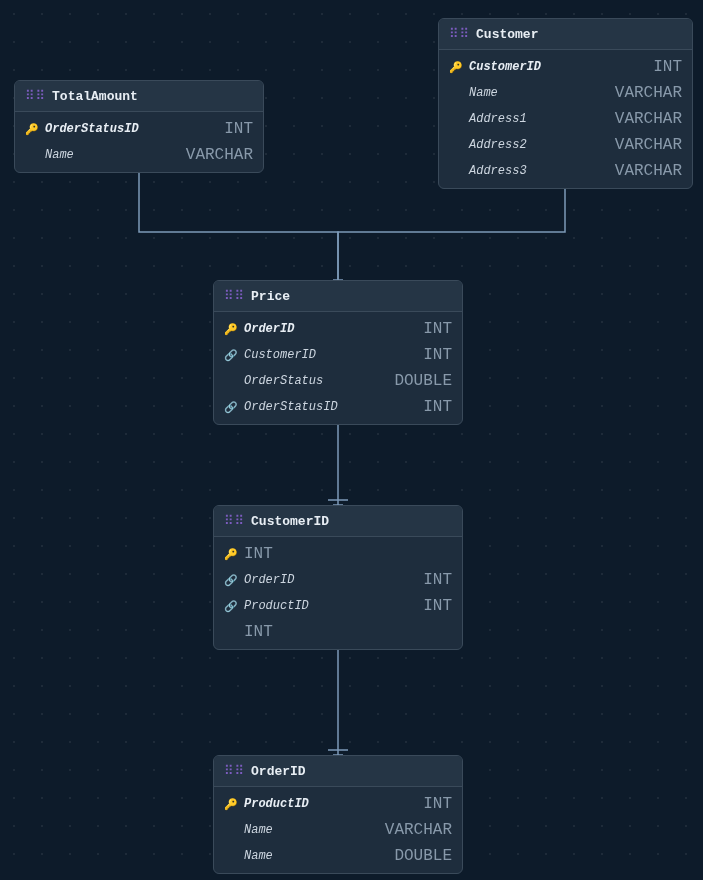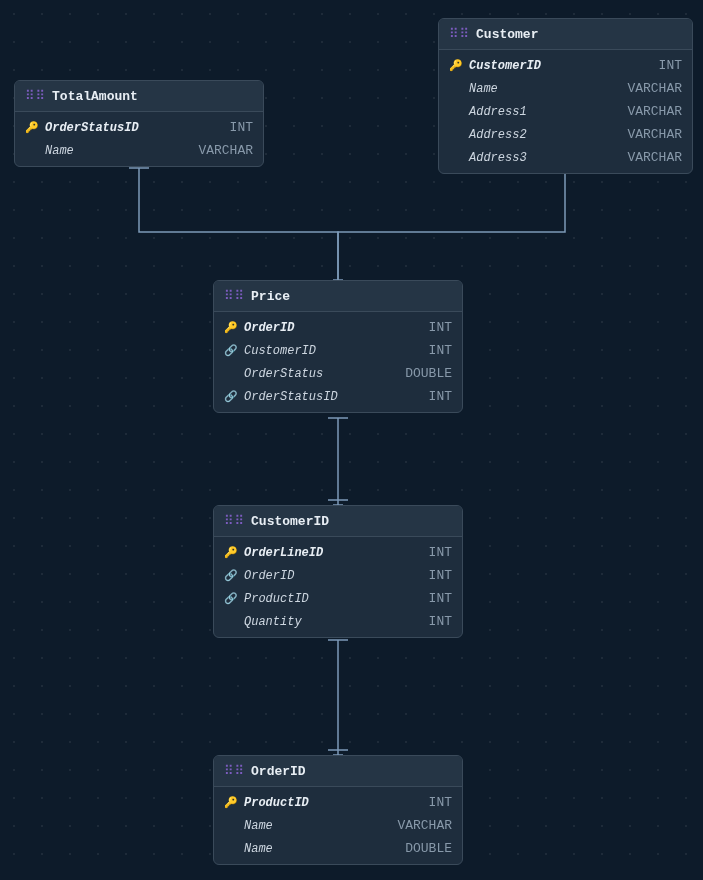--- a/index.html
+++ b/index.html
@@ -88,21 +88,21 @@
       font-style: italic;
     }
 
     .db-row.pk .field-name {
       font-weight: bold;
       color: #e8eef4;
     }
 
     .db-row .field-type {
       color: #8899aa;
-      font-size: 13px;
+      font-size: 16px;
       text-align: right;
     }
 
     
     .connector-svg {
       position: absolute;
       top: 0; left: 0;
       width: 703px;
       height: 880px;
       pointer-events: none;
@@ -236,36 +236,34 @@
   </div>
 
   <div class="db-table" style="left:213px; top:505px; width:250px;">
     <div class="db-table-header">
       <span class="grip-icon">⠿⠿</span>
       <span class="table-name">CustomerID</span>
     </div>
     <div class="db-table-body">
       <div class="db-row pk">
         <span class="field-icon key">🔑</span>
-        <span class="field-name">OrderLineID</span>
         <span class="field-type">INT</span>
       </div>
       <div class="db-row">
         <span class="field-icon fk">🔗</span>
         <span class="field-name">OrderID</span>
         <span class="field-type">INT</span>
       </div>
       <div class="db-row">
         <span class="field-icon fk">🔗</span>
         <span class="field-name">ProductID</span>
         <span class="field-type">INT</span>
       </div>
       <div class="db-row">
         <span class="field-icon" style="width:14px;"></span>
-        <span class="field-name">Quantity</span>
         <span class="field-type">INT</span>
       </div>
     </div>
   </div>
 
   <div class="db-table" style="left:213px; top:755px; width:250px;">
     <div class="db-table-header">
       <span class="grip-icon">⠿⠿</span>
       <span class="table-name">OrderID</span>
     </div>

